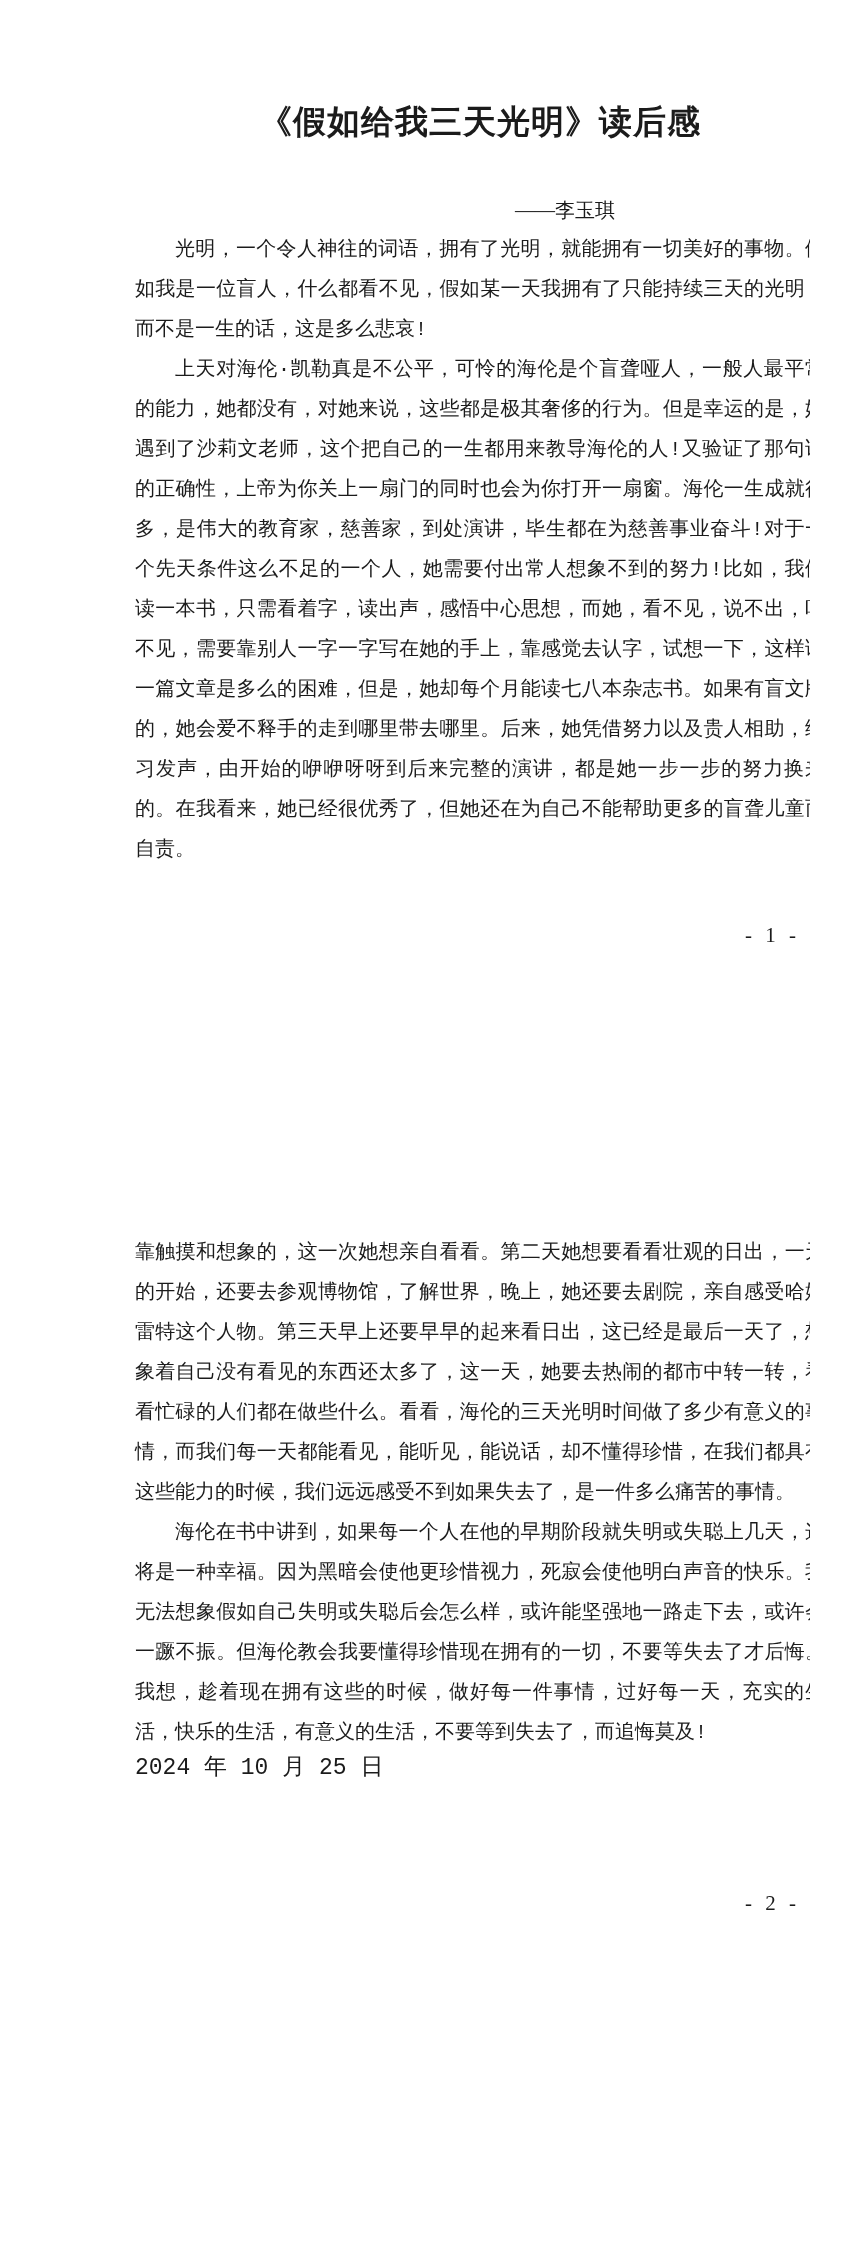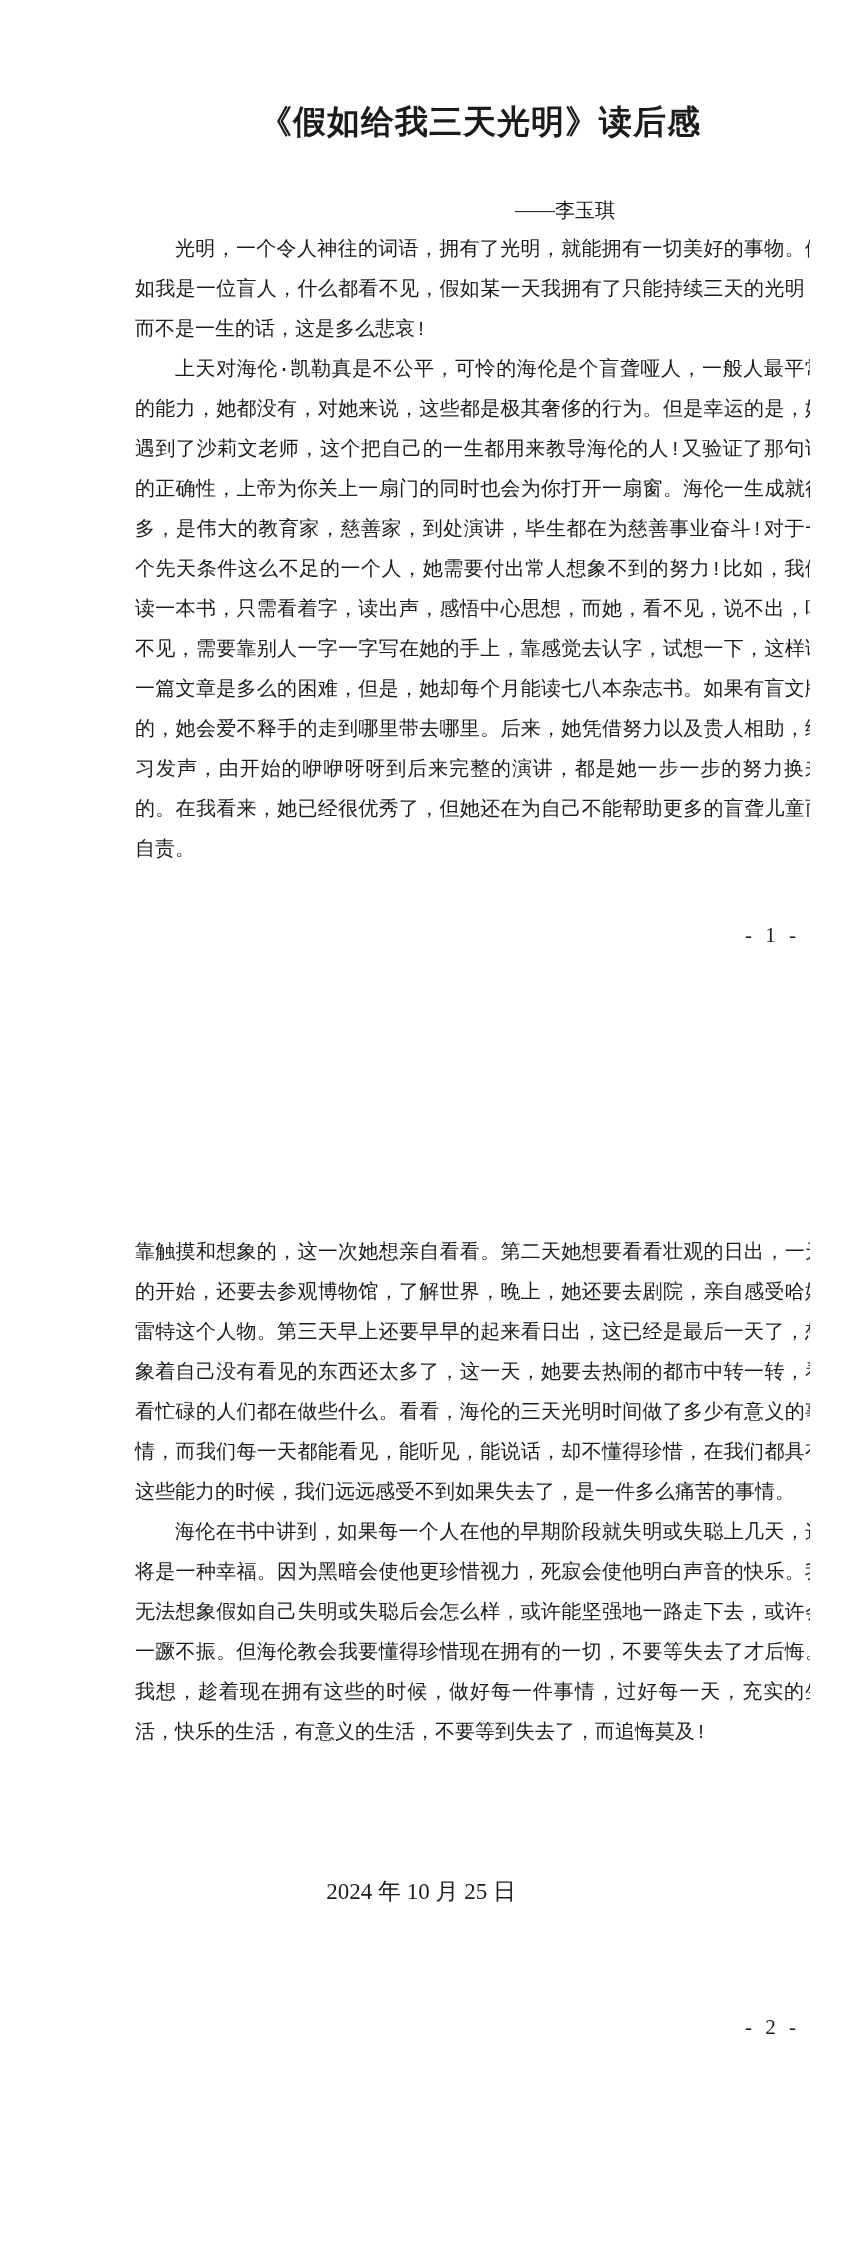--- a/index.html
+++ b/index.html
@@ -47,25 +47,25 @@
   .para.no-indent { text-indent: 0; }
   .page-number {
     margin-top: 50px;
     font-size: 21px;
     line-height: 30px;
     text-align: right;
     padding-right: 25px;
     letter-spacing: 4px;
   }
   .date-line {
-    margin-top: 124px;
     font-size: 23px;
     line-height: 30px;
-    text-align: center;
+    text-align: left;
     padding-right: 118px;
+    font-family: Liberation Mono, monospace;
   }
   .page-number.pn2 { margin-top: 105px; }
 </style>
 </head>
 <body>
 
 <div class="canvas">
 
   <div class="page page1">
     <h1 class="doc-title">《假如给我三天光明》读后感</h1>

